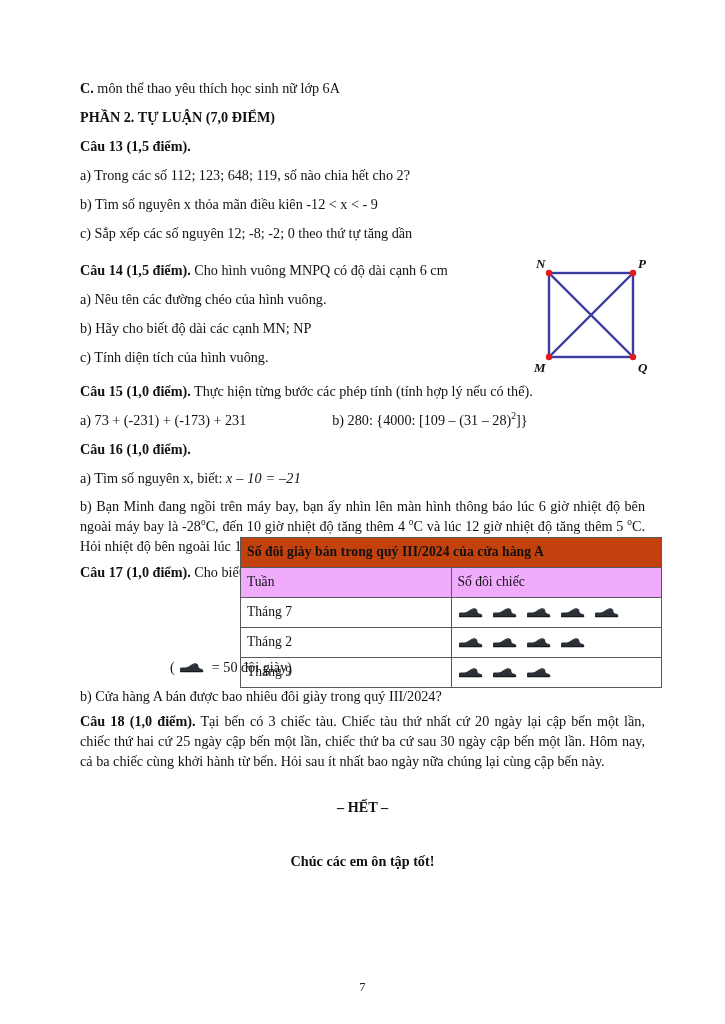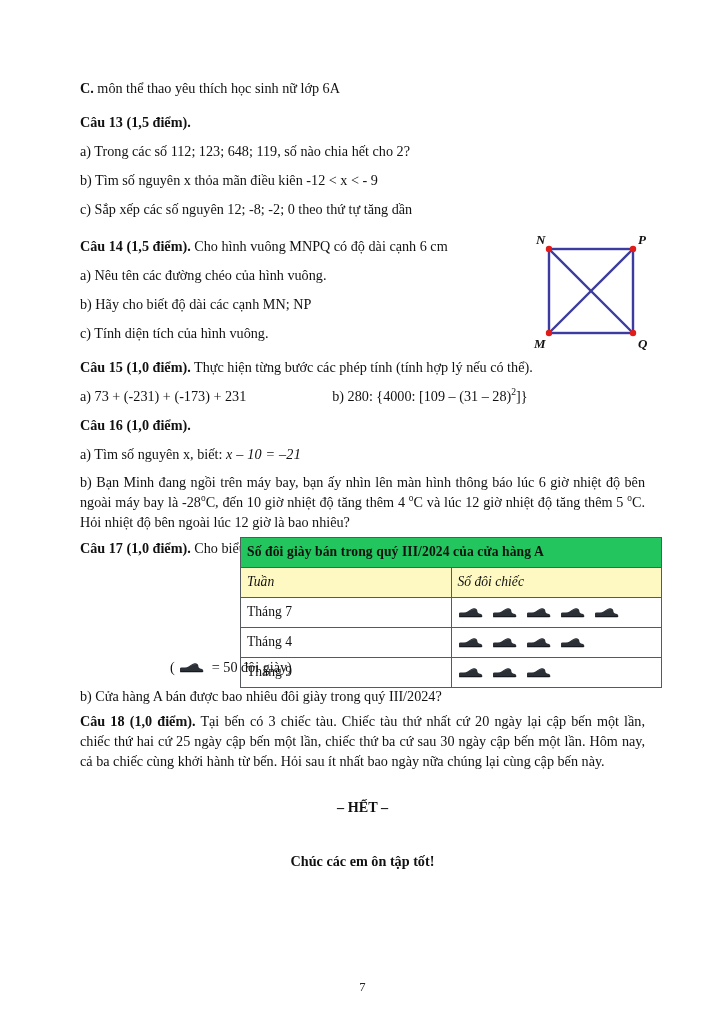--- a/index.html
+++ b/index.html
@@ -85,29 +85,28 @@
   }
   table.picto td {
     border: 1px solid #555a5e;
     padding: 3px 6px 4px 6px;
     font-size: 13.6px;
     line-height: 1.2;
     vertical-align: middle;
     height: 22px;
   }
   td.title-cell {
-    background: #22c55e;
+    background: #c2410c;
     font-weight: bold;
     font-size: 13.8px;
     letter-spacing: 0.1px;
   }
   td.head-cell {
-    background: #fef9c3;
+    background: #f0abfc;
     font-weight: normal;
-    font-style: italic;
   }
   td.col-month { width: 118px; }
   .shoe-row {
     display: flex;
     align-items: center;
     gap: 9px;
     height: 18px;
   }
   .shoe {
     display: inline-block;
@@ -145,20 +144,21 @@
 <div class="page">
 
   <div class="content">
 
     <p class="line">
       <span class="bold">C.</span><span> môn thể thao yêu thích học sinh nữ lớp 6A</span>
     </p>
 
     <div class="gap-sm"></div>
 
+    <p class="line bold">PHẦN 2. TỰ LUẬN (7,0 ĐIỂM)</p>
 
     <div class="gap-sm"></div>
 
     <p class="line bold">Câu 13 (1,5 điểm).</p>
     <div class="gap-sm"></div>
     <p class="line">a)  Trong các số 112; 123; 648; 119, số nào chia hết cho 2?</p>
     <div class="gap-sm"></div>
     <p class="line">b) Tìm số nguyên x thỏa mãn điều kiên -12 &lt; x &lt; - 9</p>
     <div class="gap-sm"></div>
     <p class="line">c)  Sắp xếp các số nguyên 12; -8; -2; 0 theo thứ tự tăng dần</p>
@@ -265,21 +265,21 @@
                   </svg></span>
               <span class="shoe"><svg viewBox="0 0 50 24" width="25" height="13" aria-hidden="true">
                     <path d="M2 19 L2 14 Q2 12 5 12 L12 12 Q16 12 19 10 L27 5 Q31 2.5 35 4 Q38 5.2 38.5 8 L39 11 Q39.5 13 42 13.8 L46 15.2 Q48.5 16.2 48.5 18.4 L48.5 19 Q48.5 21 46 21 L4.5 21 Q2 21 2 19 Z" fill="#2b2f36"></path>
                     <path d="M2 19.4 L48.5 19.4 L48.5 20.6 Q48.5 21.4 46.5 21.4 L4 21.4 Q2 21.4 2 20.4 Z" fill="#11141a"></path>
                     <path d="M20 10.2 L27.5 5.6 Q30.5 3.6 33.8 4.6 L33 7.2 Q29 6.4 24.5 9.2 Z" fill="#3e4550"></path>
                   </svg></span>
             </div>
           </td>
         </tr>
         <tr>
-          <td class="col-month">Tháng 4</td>
+          <td class="col-month">Tháng 2</td>
           <td>
             <div class="shoe-row">
               <span class="shoe"><svg viewBox="0 0 50 24" width="25" height="13" aria-hidden="true">
                     <path d="M2 19 L2 14 Q2 12 5 12 L12 12 Q16 12 19 10 L27 5 Q31 2.5 35 4 Q38 5.2 38.5 8 L39 11 Q39.5 13 42 13.8 L46 15.2 Q48.5 16.2 48.5 18.4 L48.5 19 Q48.5 21 46 21 L4.5 21 Q2 21 2 19 Z" fill="#2b2f36"></path>
                     <path d="M2 19.4 L48.5 19.4 L48.5 20.6 Q48.5 21.4 46.5 21.4 L4 21.4 Q2 21.4 2 20.4 Z" fill="#11141a"></path>
                     <path d="M20 10.2 L27.5 5.6 Q30.5 3.6 33.8 4.6 L33 7.2 Q29 6.4 24.5 9.2 Z" fill="#3e4550"></path>
                   </svg></span>
               <span class="shoe"><svg viewBox="0 0 50 24" width="25" height="13" aria-hidden="true">
                     <path d="M2 19 L2 14 Q2 12 5 12 L12 12 Q16 12 19 10 L27 5 Q31 2.5 35 4 Q38 5.2 38.5 8 L39 11 Q39.5 13 42 13.8 L46 15.2 Q48.5 16.2 48.5 18.4 L48.5 19 Q48.5 21 46 21 L4.5 21 Q2 21 2 19 Z" fill="#2b2f36"></path>
                     <path d="M2 19.4 L48.5 19.4 L48.5 20.6 Q48.5 21.4 46.5 21.4 L4 21.4 Q2 21.4 2 20.4 Z" fill="#11141a"></path>

